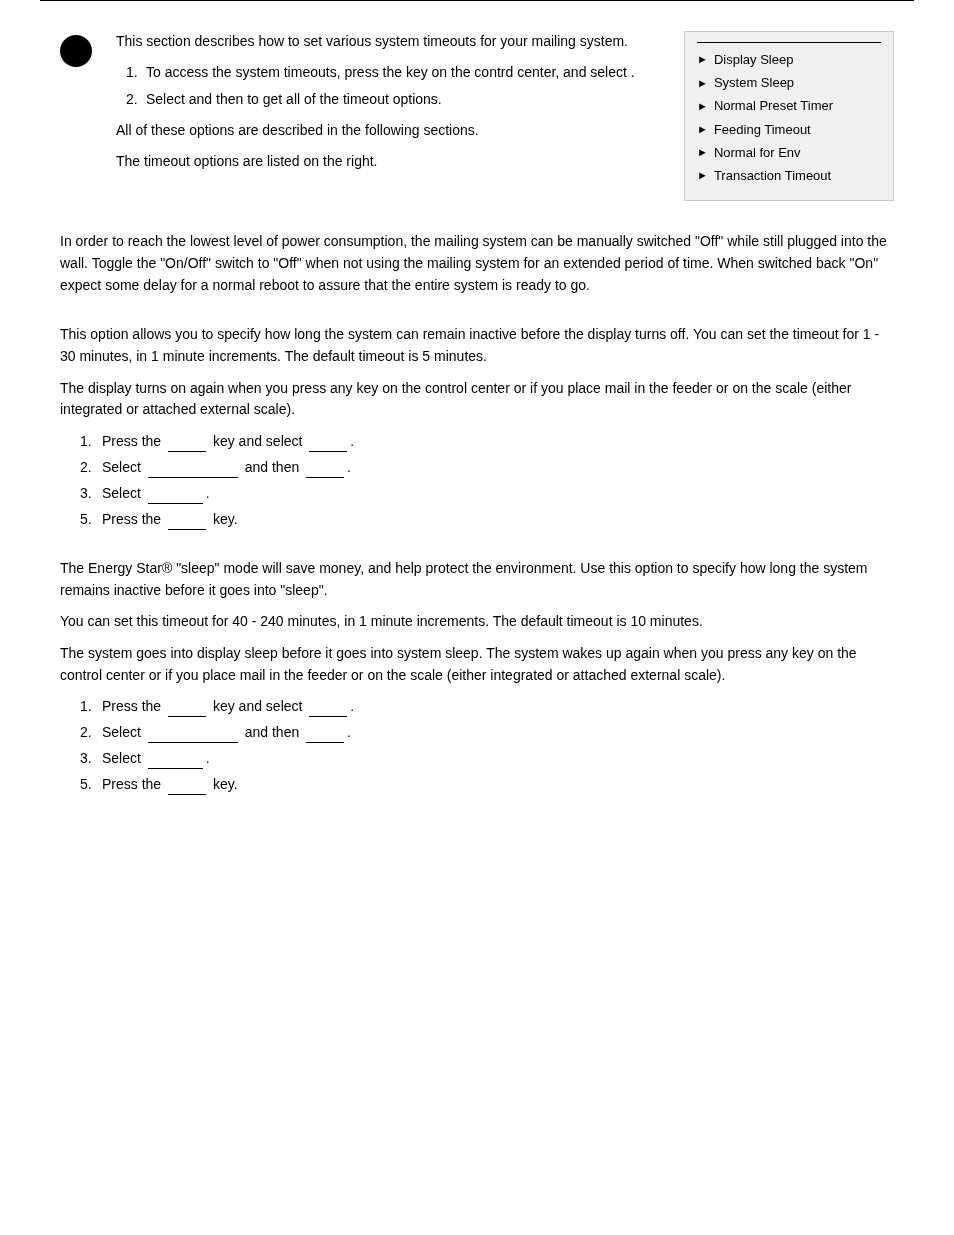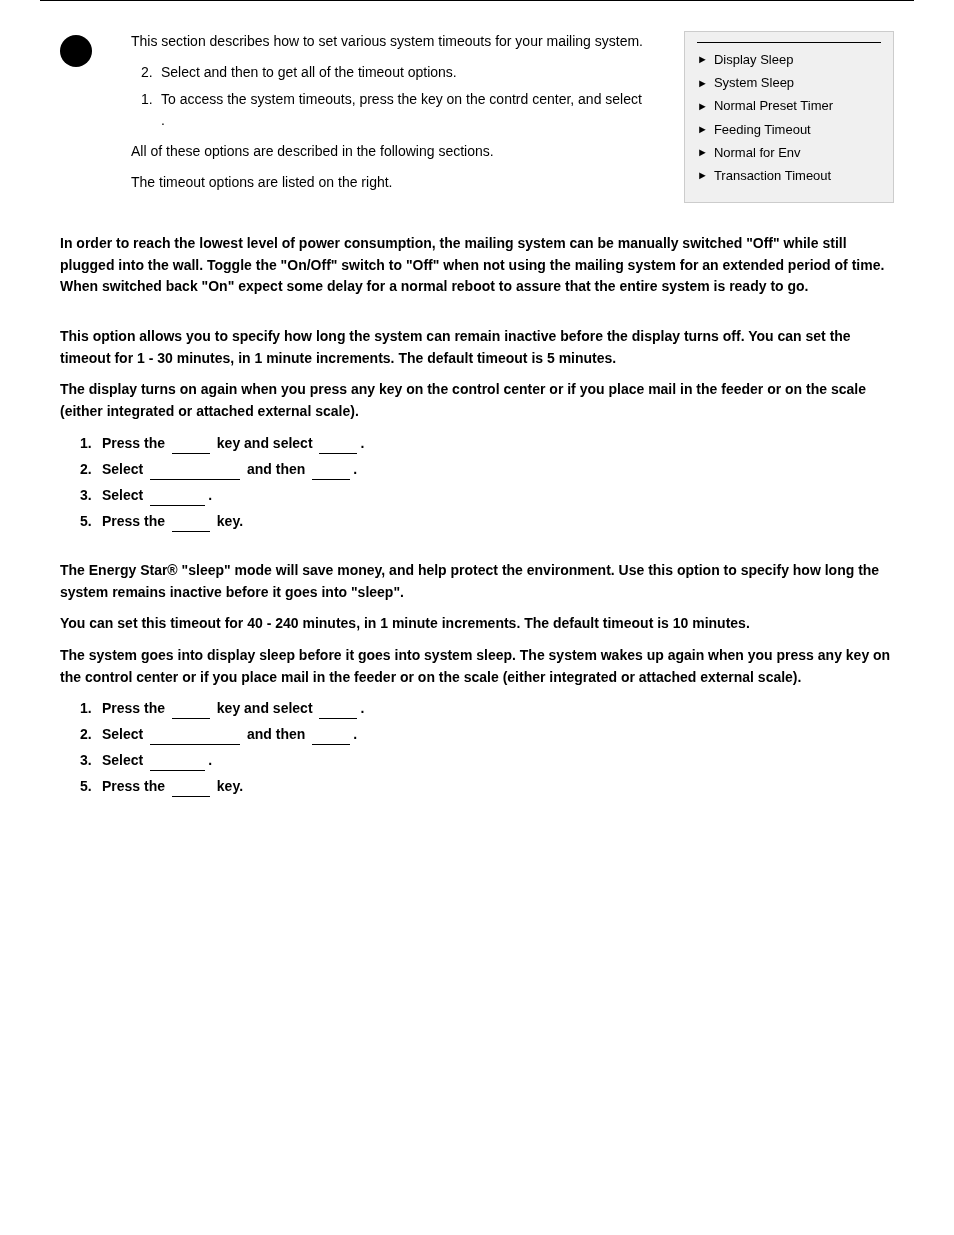--- a/index.html
+++ b/index.html
@@ -15,21 +15,21 @@
     .top-rule {
       border-top: 1.5px solid #000;
       margin: 0 40px;
     }
     .page-container {
       padding: 30px 60px 30px 60px;
       position: relative;
     }
     .section-intro {
       display: flex;
-      gap: 39px;
+      gap: 24px;
       margin-bottom: 30px;
     }
     .bullet-circle {
       width: 32px;
       height: 32px;
       background: #000;
       border-radius: 50%;
       flex-shrink: 0;
       margin-top: 4px;
     }
@@ -73,21 +73,20 @@
       gap: 6px;
       margin-bottom: 5px;
       line-height: 1.4;
     }
     .sidebar-item .arrow {
       font-size: 11px;
       color: #000;
     }
     .section-block {
       margin-bottom: 28px;
-      font-weight: bold;
     }
     .section-block p {
       line-height: 1.55;
       margin-bottom: 10px;
     }
     .numbered-list {
       list-style: none;
       margin: 8px 0 8px 20px;
     }
     .numbered-list li {
@@ -121,22 +120,22 @@
 
 <div class="top-rule"></div>
 
 <div class="page-container">
 
   <div class="section-intro">
     <div class="bullet-circle"></div>
     <div class="intro-text">
       <p>This section describes how to set various system timeouts for your mailing system.</p>
       <ol class="intro-list">
+        <li data-num="1">To access the system timeouts, press the        key on the contrd center, and select       .</li>
         <li data-num="2">Select                      and then             to get all of the timeout options.</li>
-        <li data-num="1">To access the system timeouts, press the        key on the contrd center, and select       .</li>
       </ol>
       <p>All of these options are described in the following sections.</p>
       <p>The timeout options are listed on the right.</p>
     </div>
     <div class="sidebar-box">
       <div class="sidebar-rule"></div>
       <div class="sidebar-item">
         <span class="arrow">►</span>
         <span>Display Sleep</span>
       </div>

